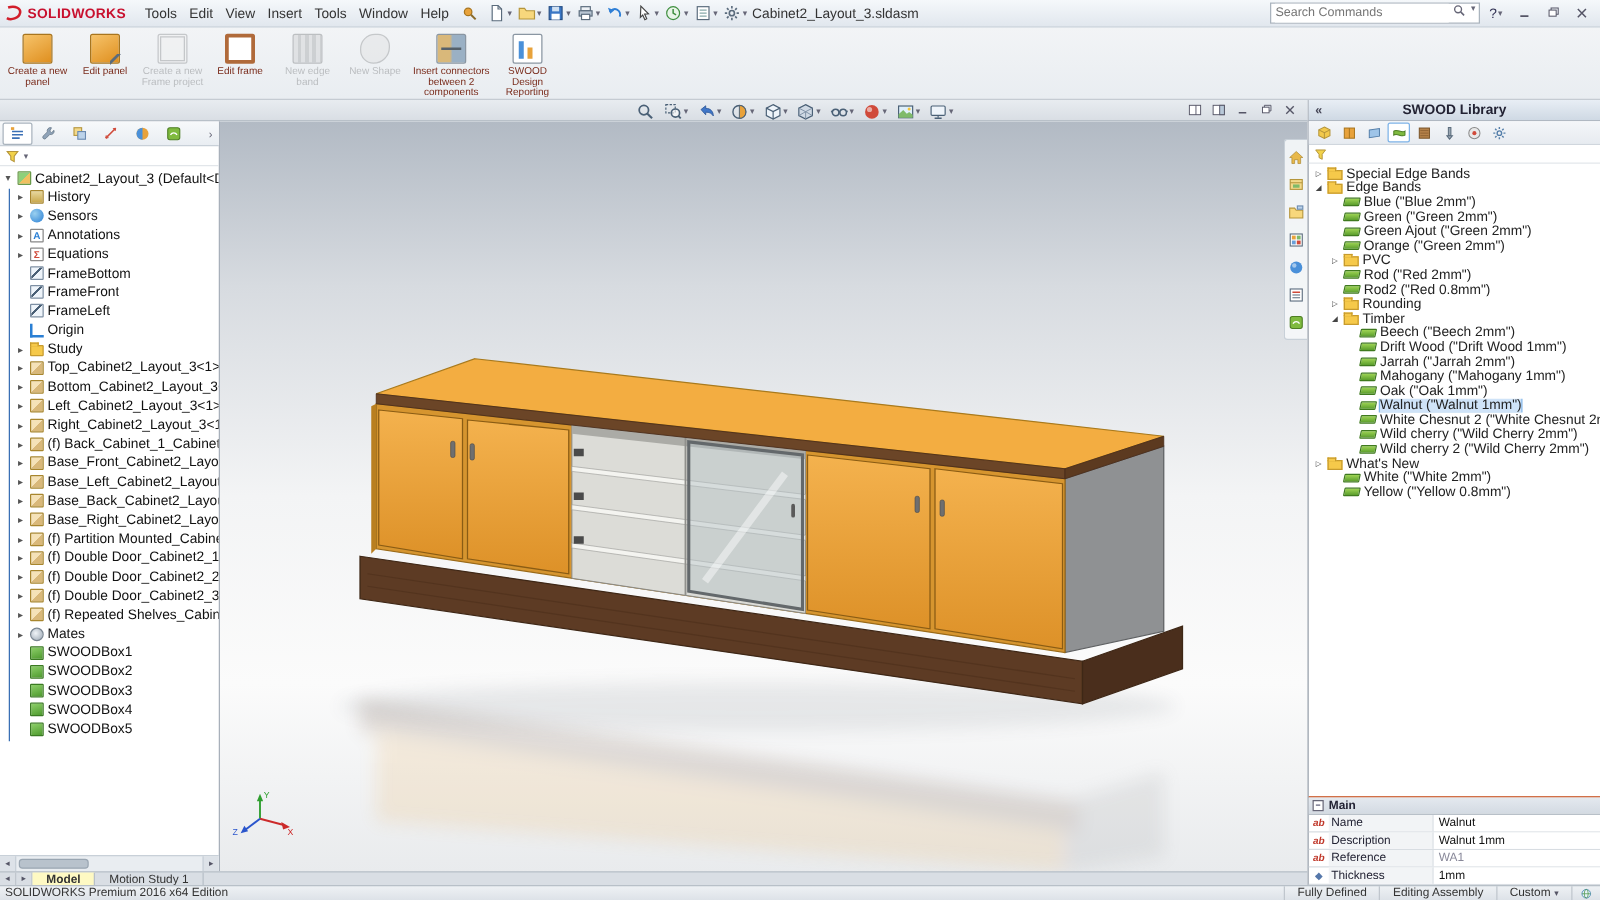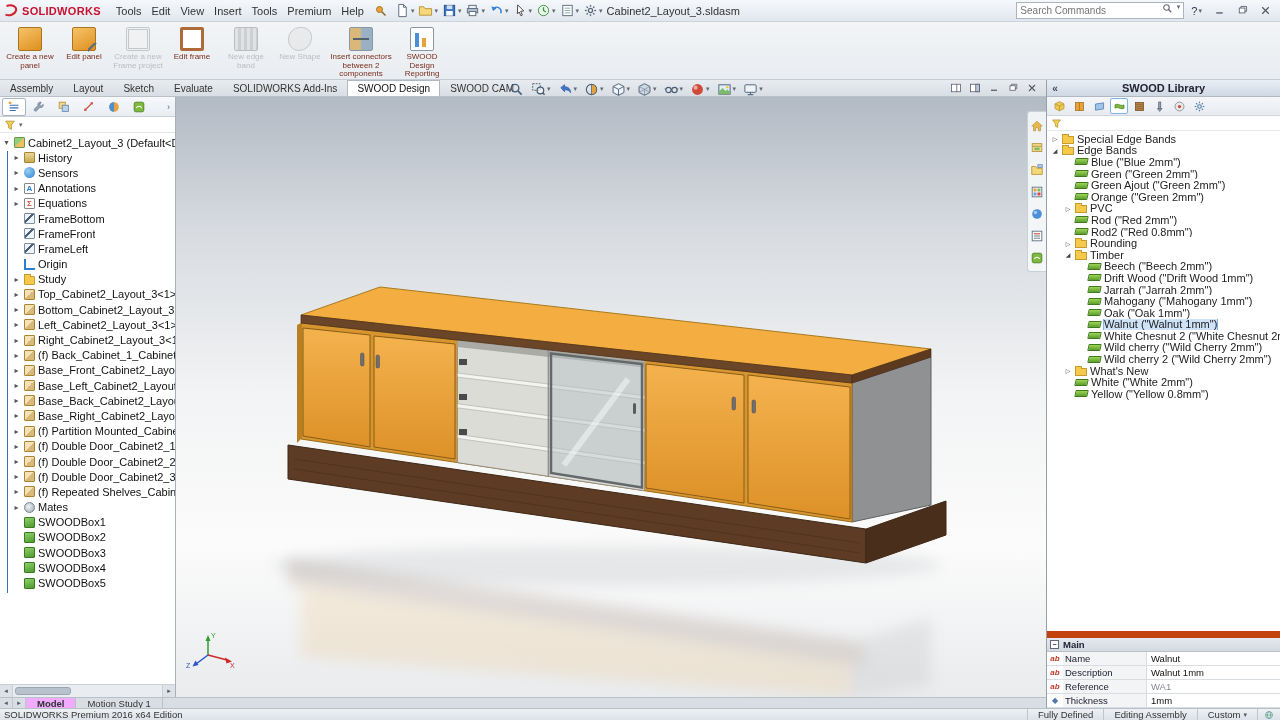--- a/index.html
+++ b/index.html
@@ -100,36 +100,36 @@
 .rp-filter{height:15px;display:flex;align-items:center;gap:2px;padding:0 4px;border-bottom:1px solid #e4e8ec}
 .lib-tree{flex:1;overflow:hidden;padding-top:2px}
 .lib-row{display:flex;align-items:center;gap:3px;height:11.6px;white-space:nowrap;overflow:hidden;cursor:default}
 .lib-row .tw{width:8px;font-size:6px;color:#444}
 .li-ic{flex:none}
 .li-band{width:13px;height:7px;background:linear-gradient(#9ed454,#5b9e2d);border:1px solid #3f7a1e;border-radius:1px;transform:skewX(-12deg)}
 .li-folder{width:12px;height:8px;background:#f6c94a;border:1px solid #c79b2e;position:relative;margin-top:2px}
 .li-folder::before{content:'';position:absolute;top:-3px;left:-1px;width:5px;height:2px;background:#f6c94a;border:1px solid #c79b2e;border-bottom:none}
 .lib-label{font-size:11px;color:#222}
 .lib-label.sel{background:#cfe3f8;outline:1px solid #7eb3e8}
-.props{border-top:7px solid #c2410c}
+.props{border-top:1px solid #c2410c}
 .props-header{height:14px;background:linear-gradient(#e4e9ef,#d3dae2);border-bottom:1px solid #b8c0c8;display:flex;align-items:center;gap:4px;padding:0 3px;font-size:9.5px;font-weight:bold;color:#223}
 .collapse-box{width:9px;height:9px;border:1px solid #667;background:#fff;font-size:7px;line-height:7px;text-align:center;color:#335}
 .prop-row{display:grid;grid-template-columns:16px 84px 1fr;height:14px;border-bottom:1px solid #d8dde2;align-items:center;font-size:9.5px}
 .prop-ic{text-align:center}
 .pi-text{color:#c0392b;font-weight:bold;font-size:8px;font-style:italic}
 .pi-diamond{color:#5577aa;font-size:8px}
 .prop-label{border-right:1px solid #d8dde2;padding-left:2px;background:#f2f4f6;height:100%;display:flex;align-items:center;color:#223}
 .prop-value{padding-left:4px;color:#111;background:#fff;height:100%;display:flex;align-items:center}
 .prop-value.muted{color:#889}
 
 
 .model-tabs{position:absolute;bottom:12px;left:0;width:1046px;height:11px;background:#d9dee4;border-top:1px solid #b8c0c8;display:flex;align-items:stretch;z-index:12}
 .mt-nav{width:13px;display:flex;align-items:center;justify-content:center;font-size:7px;color:#556;border-right:1px solid #c0c6cd}
 .model-tab{padding:0 11px;display:flex;align-items:center;font-size:9.5px;color:#333;border-right:1px solid #b8c0c8;cursor:default}
-.model-tab.active{background:#f0abfc;font-weight:bold}
+.model-tab.active{background:#fef9c3;font-weight:bold}
 .statusbar{position:absolute;bottom:0;left:0;right:0;height:12px;background:linear-gradient(#eef1f4,#dde2e8);border-top:1px solid #b8c0c8;display:flex;align-items:flex-start;font-size:9.5px;color:#333;z-index:31}
 .status-left{padding-left:4px;white-space:nowrap}
 .status-right{margin-left:auto;display:flex;align-items:center;height:100%}
 .status-item{padding:0 10px;border-left:1px solid #c0c6cd;height:100%;display:flex;align-items:center;gap:3px;white-space:nowrap}
 .status-globe{padding:0 6px;border-left:1px solid #c0c6cd;height:100%;display:flex;align-items:center}
 .caret{font-size:7px;color:#556}
 </style>
 </head>
 <body>
 
@@ -141,21 +141,21 @@
           <path d="M2.5 2 C8.5 0 13 3 12 6.5 C11 10.5 5 12.5 1.5 10.5" stroke="#d21e2b" stroke-width="2" fill="none"></path>
         </svg>
       <span class="sw">SOLIDWORKS</span>
     </span>
     <span id="menubar" style="display: flex;">
         <span class="menu-item">Tools</span>
         <span class="menu-item">Edit</span>
         <span class="menu-item">View</span>
         <span class="menu-item">Insert</span>
         <span class="menu-item">Tools</span>
-        <span class="menu-item">Premium</span>
+        <span class="menu-item">Window</span>
         <span class="menu-item">Help</span>
       </span>
     <svg width="12" height="12" viewBox="0 0 12 12" style="margin:0 4px">
         <circle cx="4.5" cy="4.5" r="3" fill="#e8a23b" stroke="#a8751e"></circle>
         <line x1="6.8" y1="6.8" x2="10.5" y2="10.5" stroke="#8a6a2a" stroke-width="1.6"></line>
       </svg>
     <span id="titlebar-toolbar" style="display:flex;align-items:center">
         <span class="tb-btn">
           <svg viewBox="0 0 16 16" width="15" height="15">
             <path d="M4 1.5 H9 L12 4.5 V14.5 H4 Z" fill="#fff" stroke="#5a6b7c"></path>
@@ -293,29 +293,20 @@
           <span class="rb-label">Insert connectors between 2 components</span>
         </div>
         <div class="ribbon-btn">
           <span class="rb-ic ic-swood-reporting"></span>
           <span class="rb-label">SWOOD Design Reporting</span>
         </div>
       </span>
   </div>
 
   <div class="tabbar">
-    <span id="command-tabs" style="display:flex;height:100%;align-items:stretch">
-        <div class="cmd-tab">Assembly</div>
-        <div class="cmd-tab">Layout</div>
-        <div class="cmd-tab">Sketch</div>
-        <div class="cmd-tab">Evaluate</div>
-        <div class="cmd-tab">SOLIDWORKS Add-Ins</div>
-        <div class="cmd-tab active">SWOOD Design</div>
-        <div class="cmd-tab">SWOOD CAM</div>
-      </span>
     <span class="doc-controls">
       <span class="win-btn">
           <svg width="12" height="12" viewBox="0 0 16 16">
             <rect x="2" y="3" width="12" height="10" fill="#fff" stroke="#556"></rect>
             <line x1="9" y1="3" x2="9" y2="13" stroke="#556"></line>
           </svg>
         </span>
       <span class="win-btn">
           <svg width="12" height="12" viewBox="0 0 16 16">
             <rect x="2" y="3" width="12" height="10" fill="#fff" stroke="#556"></rect>
@@ -913,21 +904,21 @@
         <div class="lib-row" style="padding-left: 30px;">
           <span class="tw"></span>
           <span class="li-ic li-band"></span>
           <span class="lib-label">Wild cherry ("Wild Cherry 2mm")</span>
         </div>
         <div class="lib-row" style="padding-left: 30px;">
           <span class="tw"></span>
           <span class="li-ic li-band"></span>
           <span class="lib-label">Wild cherry 2 ("Wild Cherry 2mm")</span>
         </div>
-        <div class="lib-row" style="padding-left: 17px;">
+        <div class="lib-row" style="padding-left: 4px;">
           <span class="tw">▷</span>
           <span class="li-ic li-folder"></span>
           <span class="lib-label">What's New</span>
         </div>
         <div class="lib-row" style="padding-left: 17px;">
           <span class="tw"></span>
           <span class="li-ic li-band"></span>
           <span class="lib-label">White ("White 2mm")</span>
         </div>
         <div class="lib-row" style="padding-left: 17px;">

